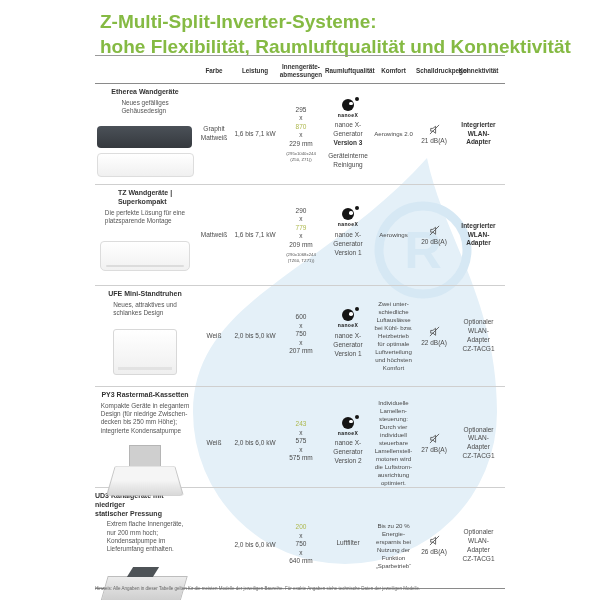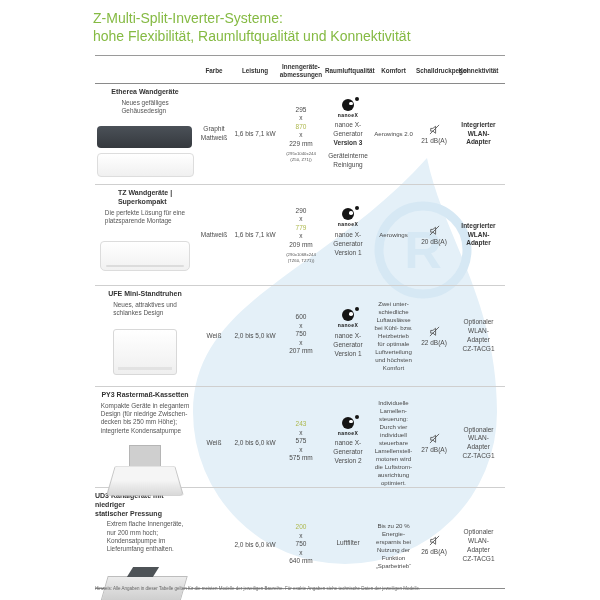--- a/index.html
+++ b/index.html
@@ -4,22 +4,22 @@
 <style>
   html,body{margin:0;padding:0;}
   body{
     width:600px;height:600px;position:relative;overflow:hidden;background:#fff;
     font-family:"Liberation Sans",sans-serif;color:#4a4a4a;
   }
   
   .watermark{position:absolute;left:175px;top:150px;z-index:0;}
   
   .page-title{
-    position:absolute;left:93px;top:9px;z-index:2;
-    font-size:14px;font-weight:normal;color:#85ba43;line-height:1.32;white-space:pre-line;
+    position:absolute;left:100px;top:9px;z-index:2;
+    font-size:19px;font-weight:bold;color:#85ba43;line-height:1.32;white-space:pre-line;
   }
   .title-rule{position:absolute;left:95px;width:410px;top:55px;border-top:1px solid #9a9a9a;z-index:2;}
   
   .table{position:absolute;left:95px;top:61px;width:410px;z-index:1;}
   .grid8{display:grid;grid-template-columns:100px 38px 44px 48px 46px 45px 36px 53px;}
   .thead{min-height:20px;align-items:center;border-bottom:1px solid #8a8a8a;padding-bottom:2px;}
   .th{font-size:6.3px;font-weight:bold;color:#333;text-align:center;line-height:1.2;white-space:pre-line;}
   .row{height:100px;border-bottom:1px solid #cfcfcf;align-items:center;}
   .row:last-child{border-bottom:1px solid #8a8a8a;}
   .cell{font-size:6.5px;text-align:center;line-height:1.35;white-space:pre-line;color:#4a4a4a;

